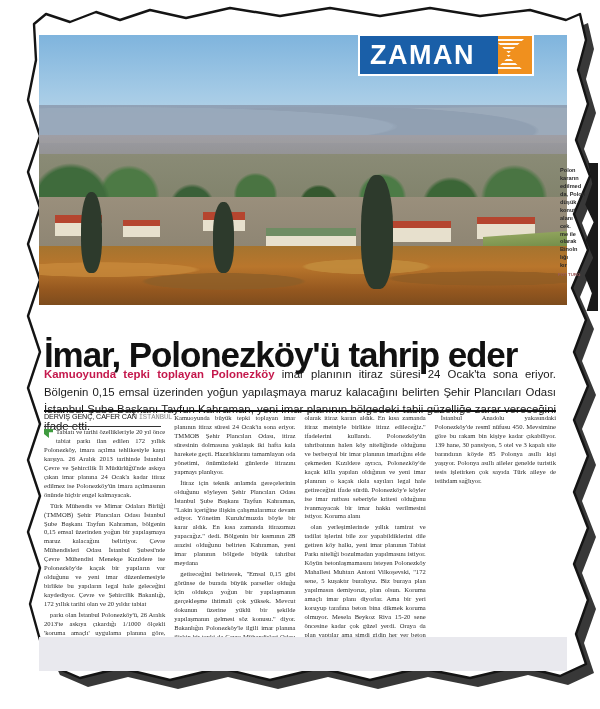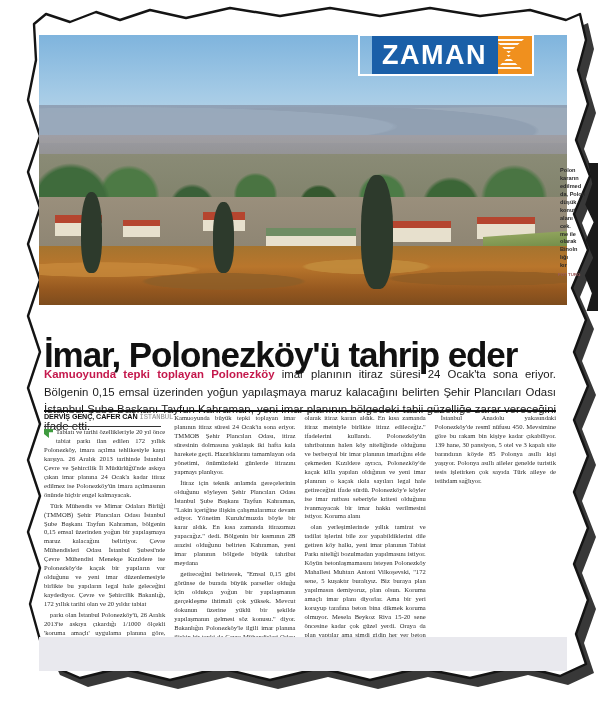--- a/index.html
+++ b/index.html
@@ -105,21 +105,20 @@
     left:330px;top:14px;
     width:172px;height:38px;
     display:flex;align-items:stretch;
     box-shadow:0 0 0 2px #ffffff;
   }
   .zaman-blue{
     background:#1a5fa8;
     flex:1;
     display:flex;align-items:center;justify-content:flex-start;
     padding-left:10px;
-    margin-left:12px;
   }
   .zaman-word{
     color:#ffffff;
     font-family:"Liberation Sans", sans-serif;
     font-weight:bold;
     font-size:27px;
     letter-spacing:1.5px;
     line-height:1;
   }
   .zaman-orange{
@@ -161,21 +160,21 @@
     position:absolute;left:14px;top:388px;width:512px;height:2px;background:#111;
   }
   #byline-rule{
     position:absolute;left:14px;top:404px;width:117px;height:1px;background:#333;
   }
   #byline{
     position:absolute;left:14px;top:391px;width:250px;
     font-size:7.2px;line-height:1;
     letter-spacing:-0.1px;
   }
-  #byline .names{font-weight:bold;color:#111;}
+  #byline .names{font-weight:normal;color:#111;}
   #byline .city{color:#888;font-family:Liberation Mono, monospace;}
 
   
   #columns{
     position:absolute;
     left:14px;top:392px;
     width:512px;height:248px;
     column-count:4;
     column-gap:9px;
     column-fill:auto;

